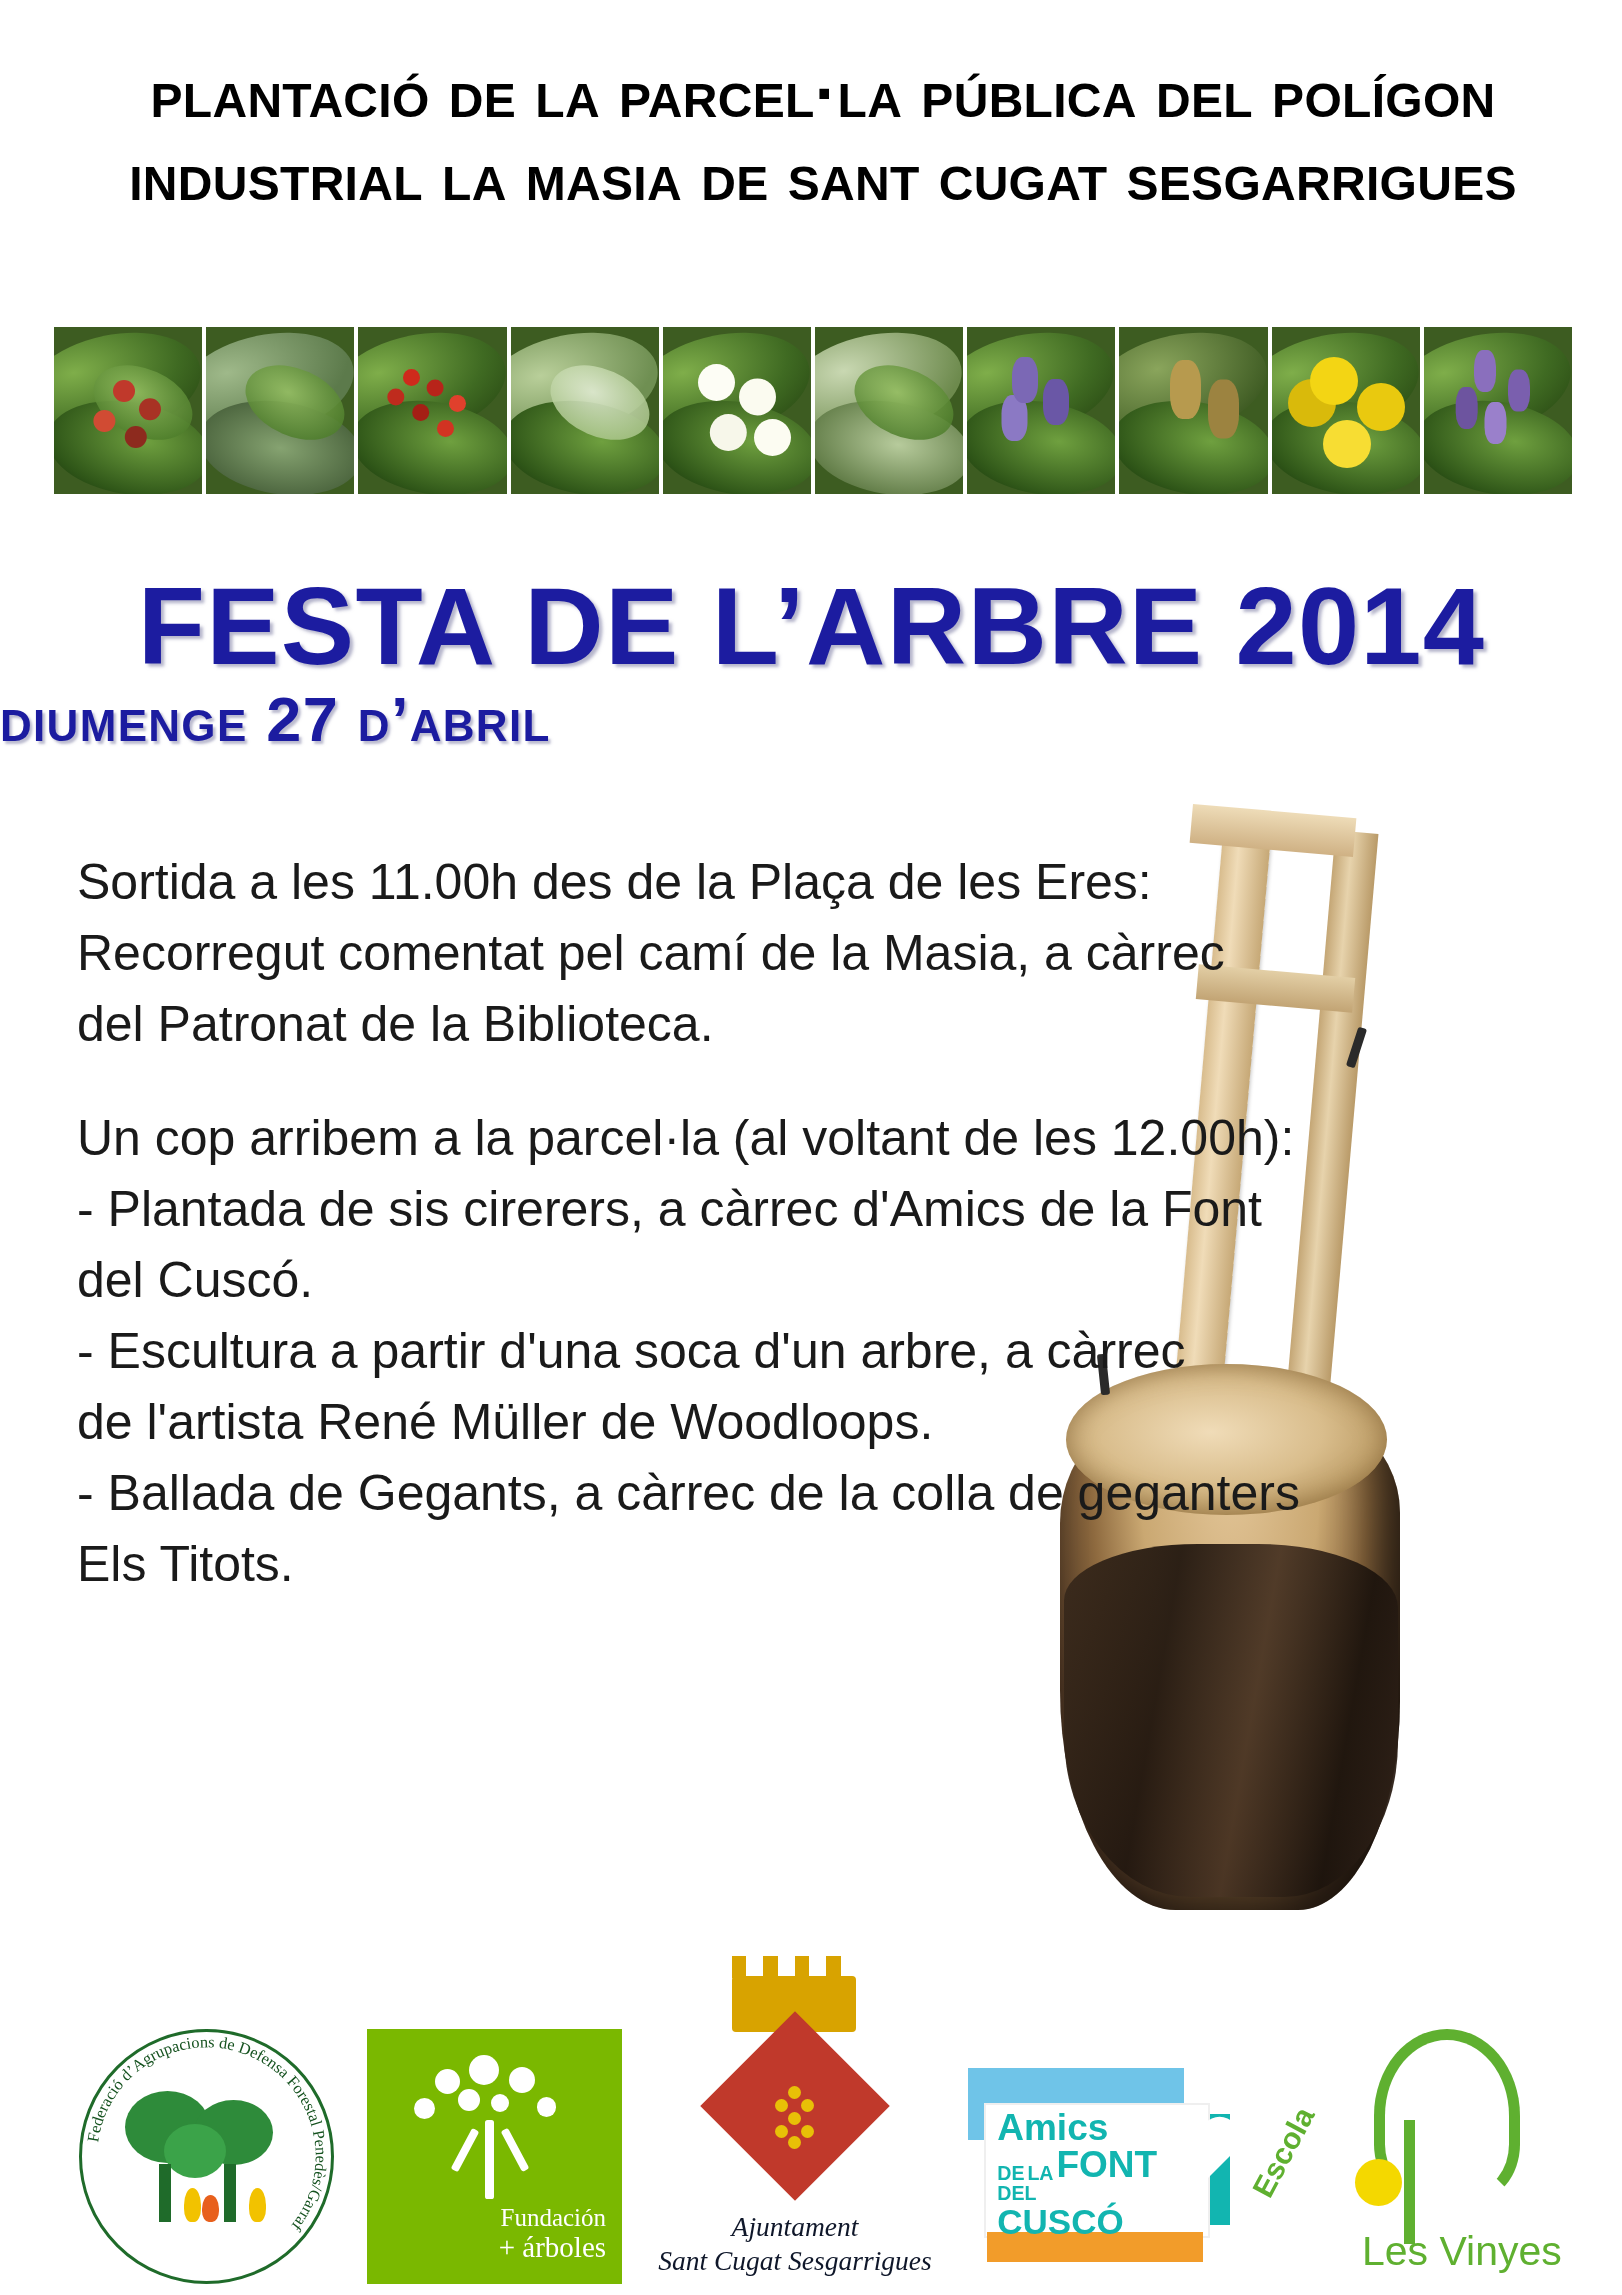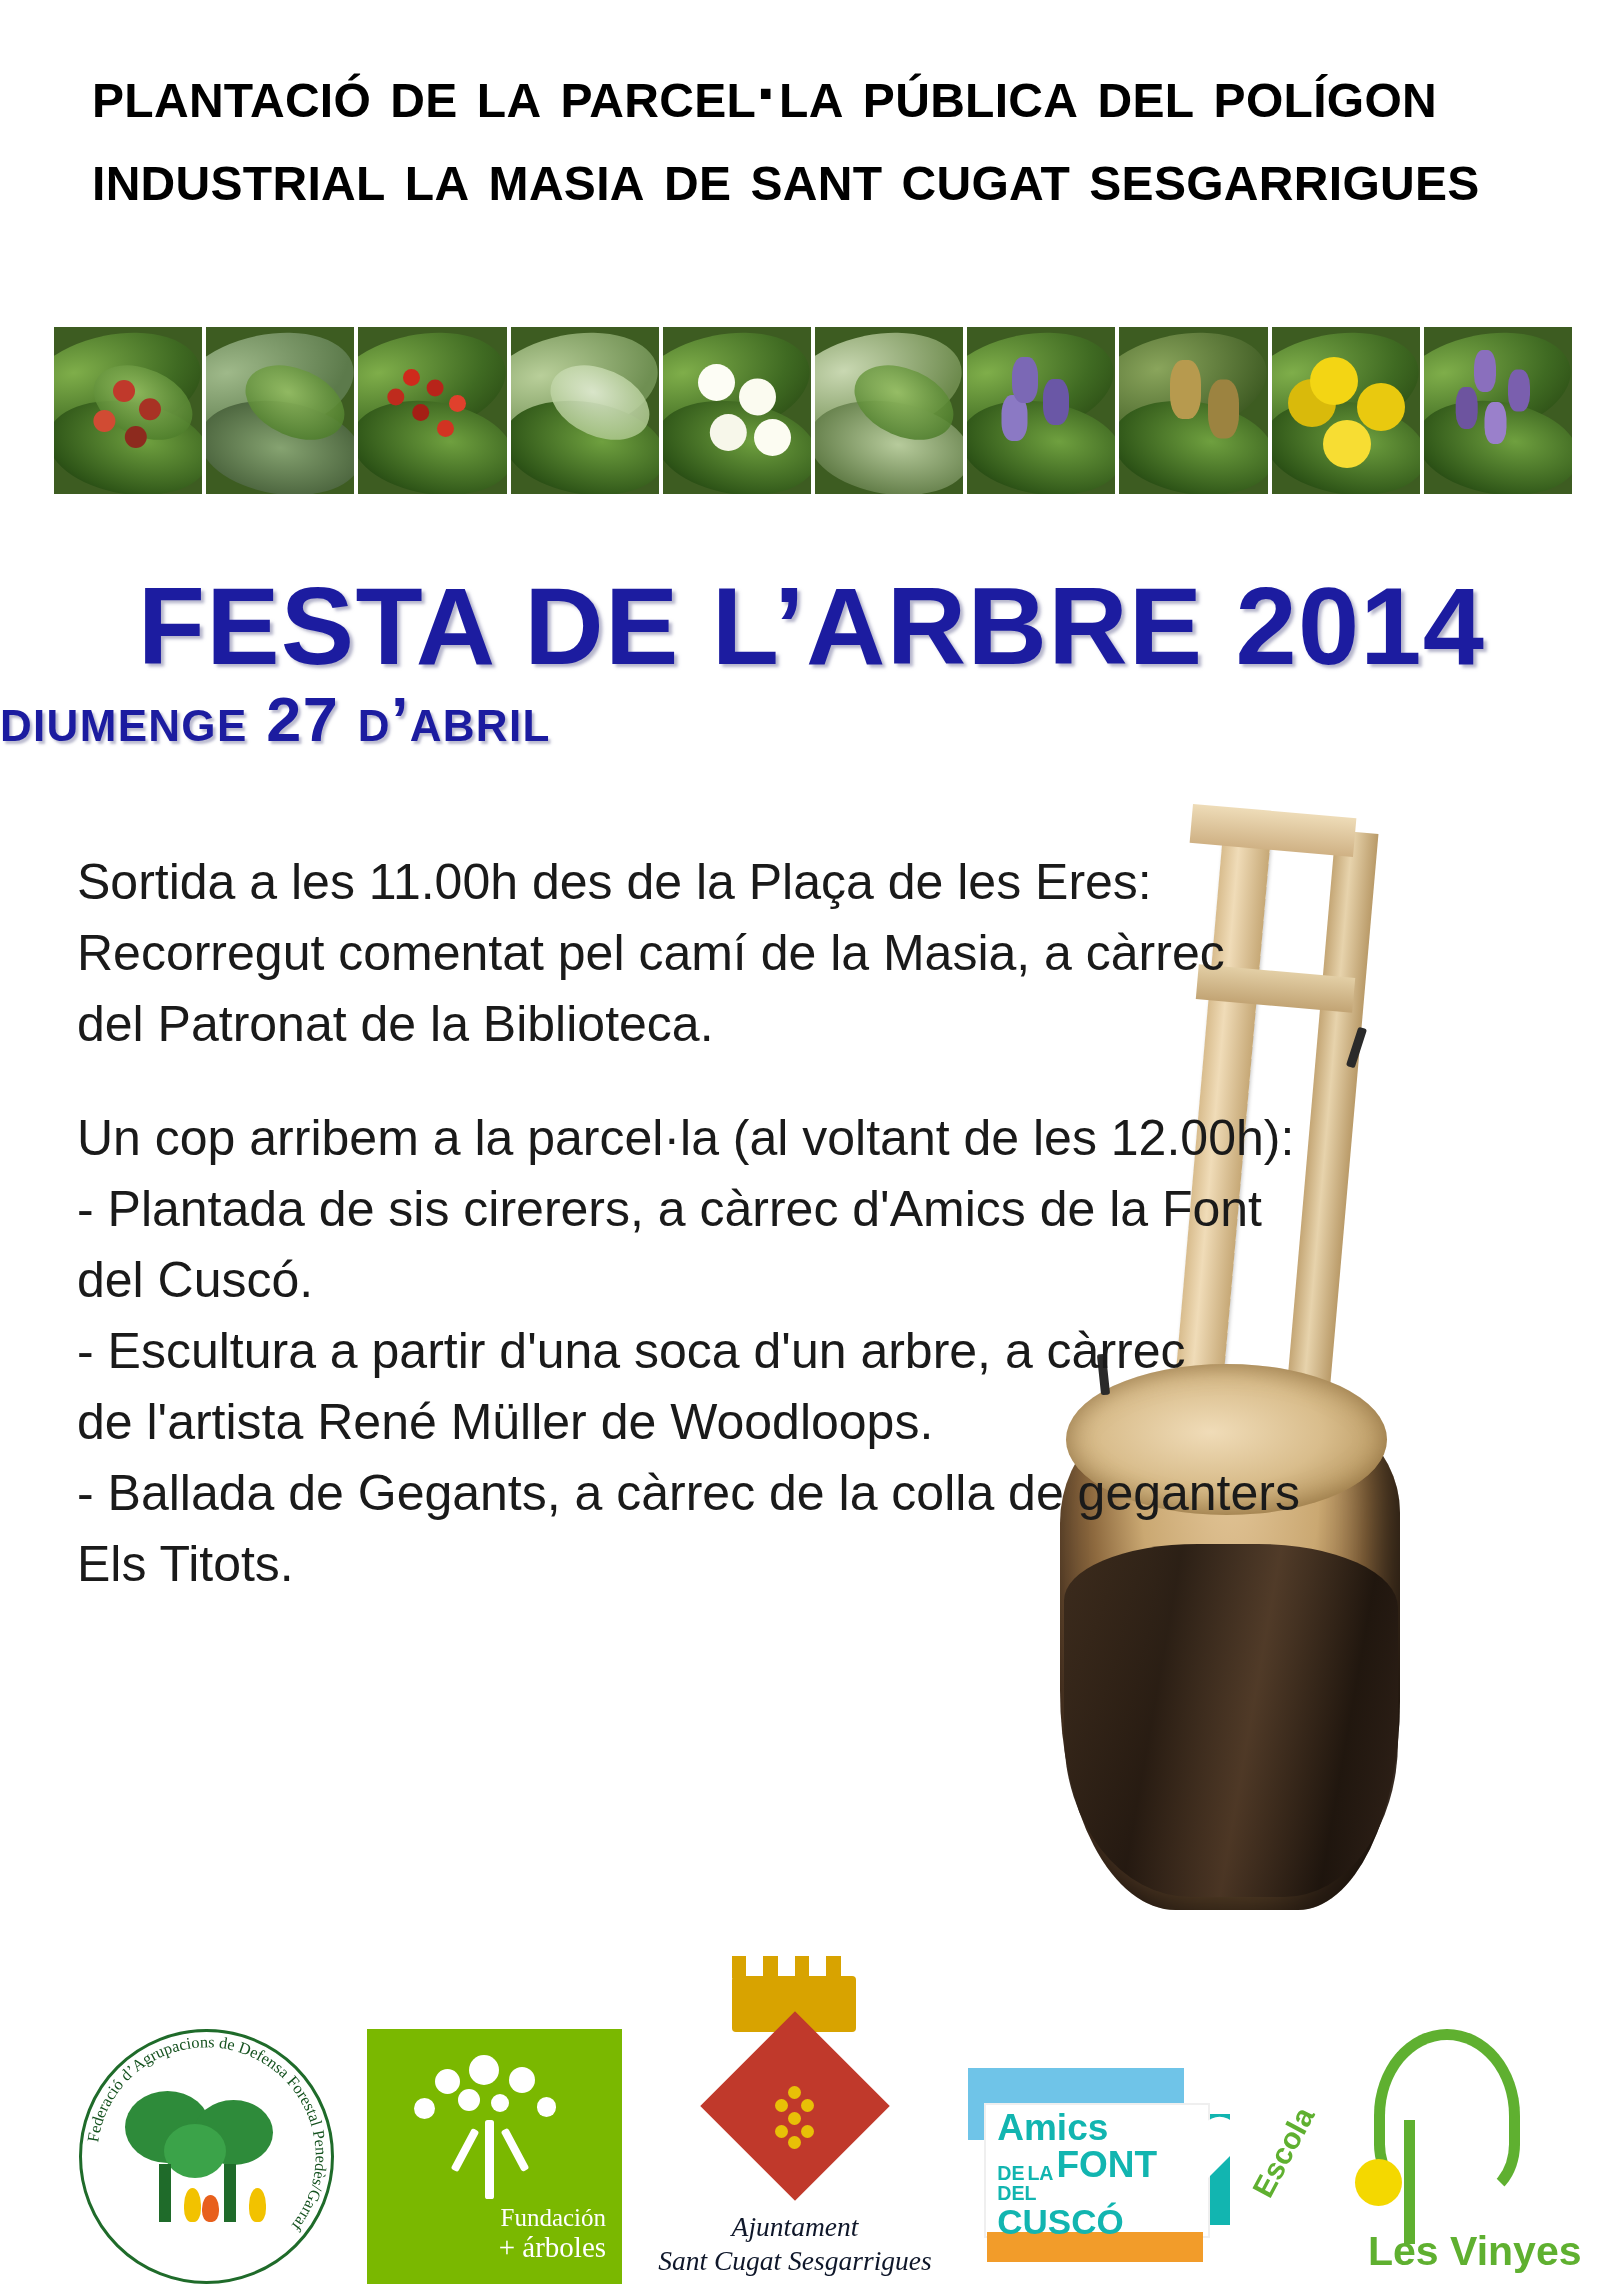--- a/index.html
+++ b/index.html
@@ -29,20 +29,21 @@
     margin: 52px 69px 0 92px;
   }
   .header-line {
     font-family: "Liberation Sans", sans-serif;
     font-weight: bold;
     font-size: 56px;
     line-height: 1.22;
     letter-spacing: 0.3px;
     color: #000000;
     white-space: nowrap;
+    text-align: center;
   }
   
   .header-line {
     font-variant: small-caps;
     text-transform: lowercase;
     font-size: 68px;
   }
 
   
   .strip {
@@ -494,23 +495,23 @@
     left: 0;
     top: 147px;
     font-weight: bold;
     font-size: 30px;
     color: #5fb030;
     transform: rotate(-62deg);
     transform-origin: left bottom;
   }
   .logo-escola .word-vinyes {
     position: absolute;
-    left: 92px;
+    left: 86px;
     bottom: 9.2px;
-    font-weight: bold;
+    font-weight: normal;
     font-size: 41px;
     color: #5fb030;
     white-space: nowrap;
   }
 </style>
 </head>
 <body>
 
 <div class="poster">
 

